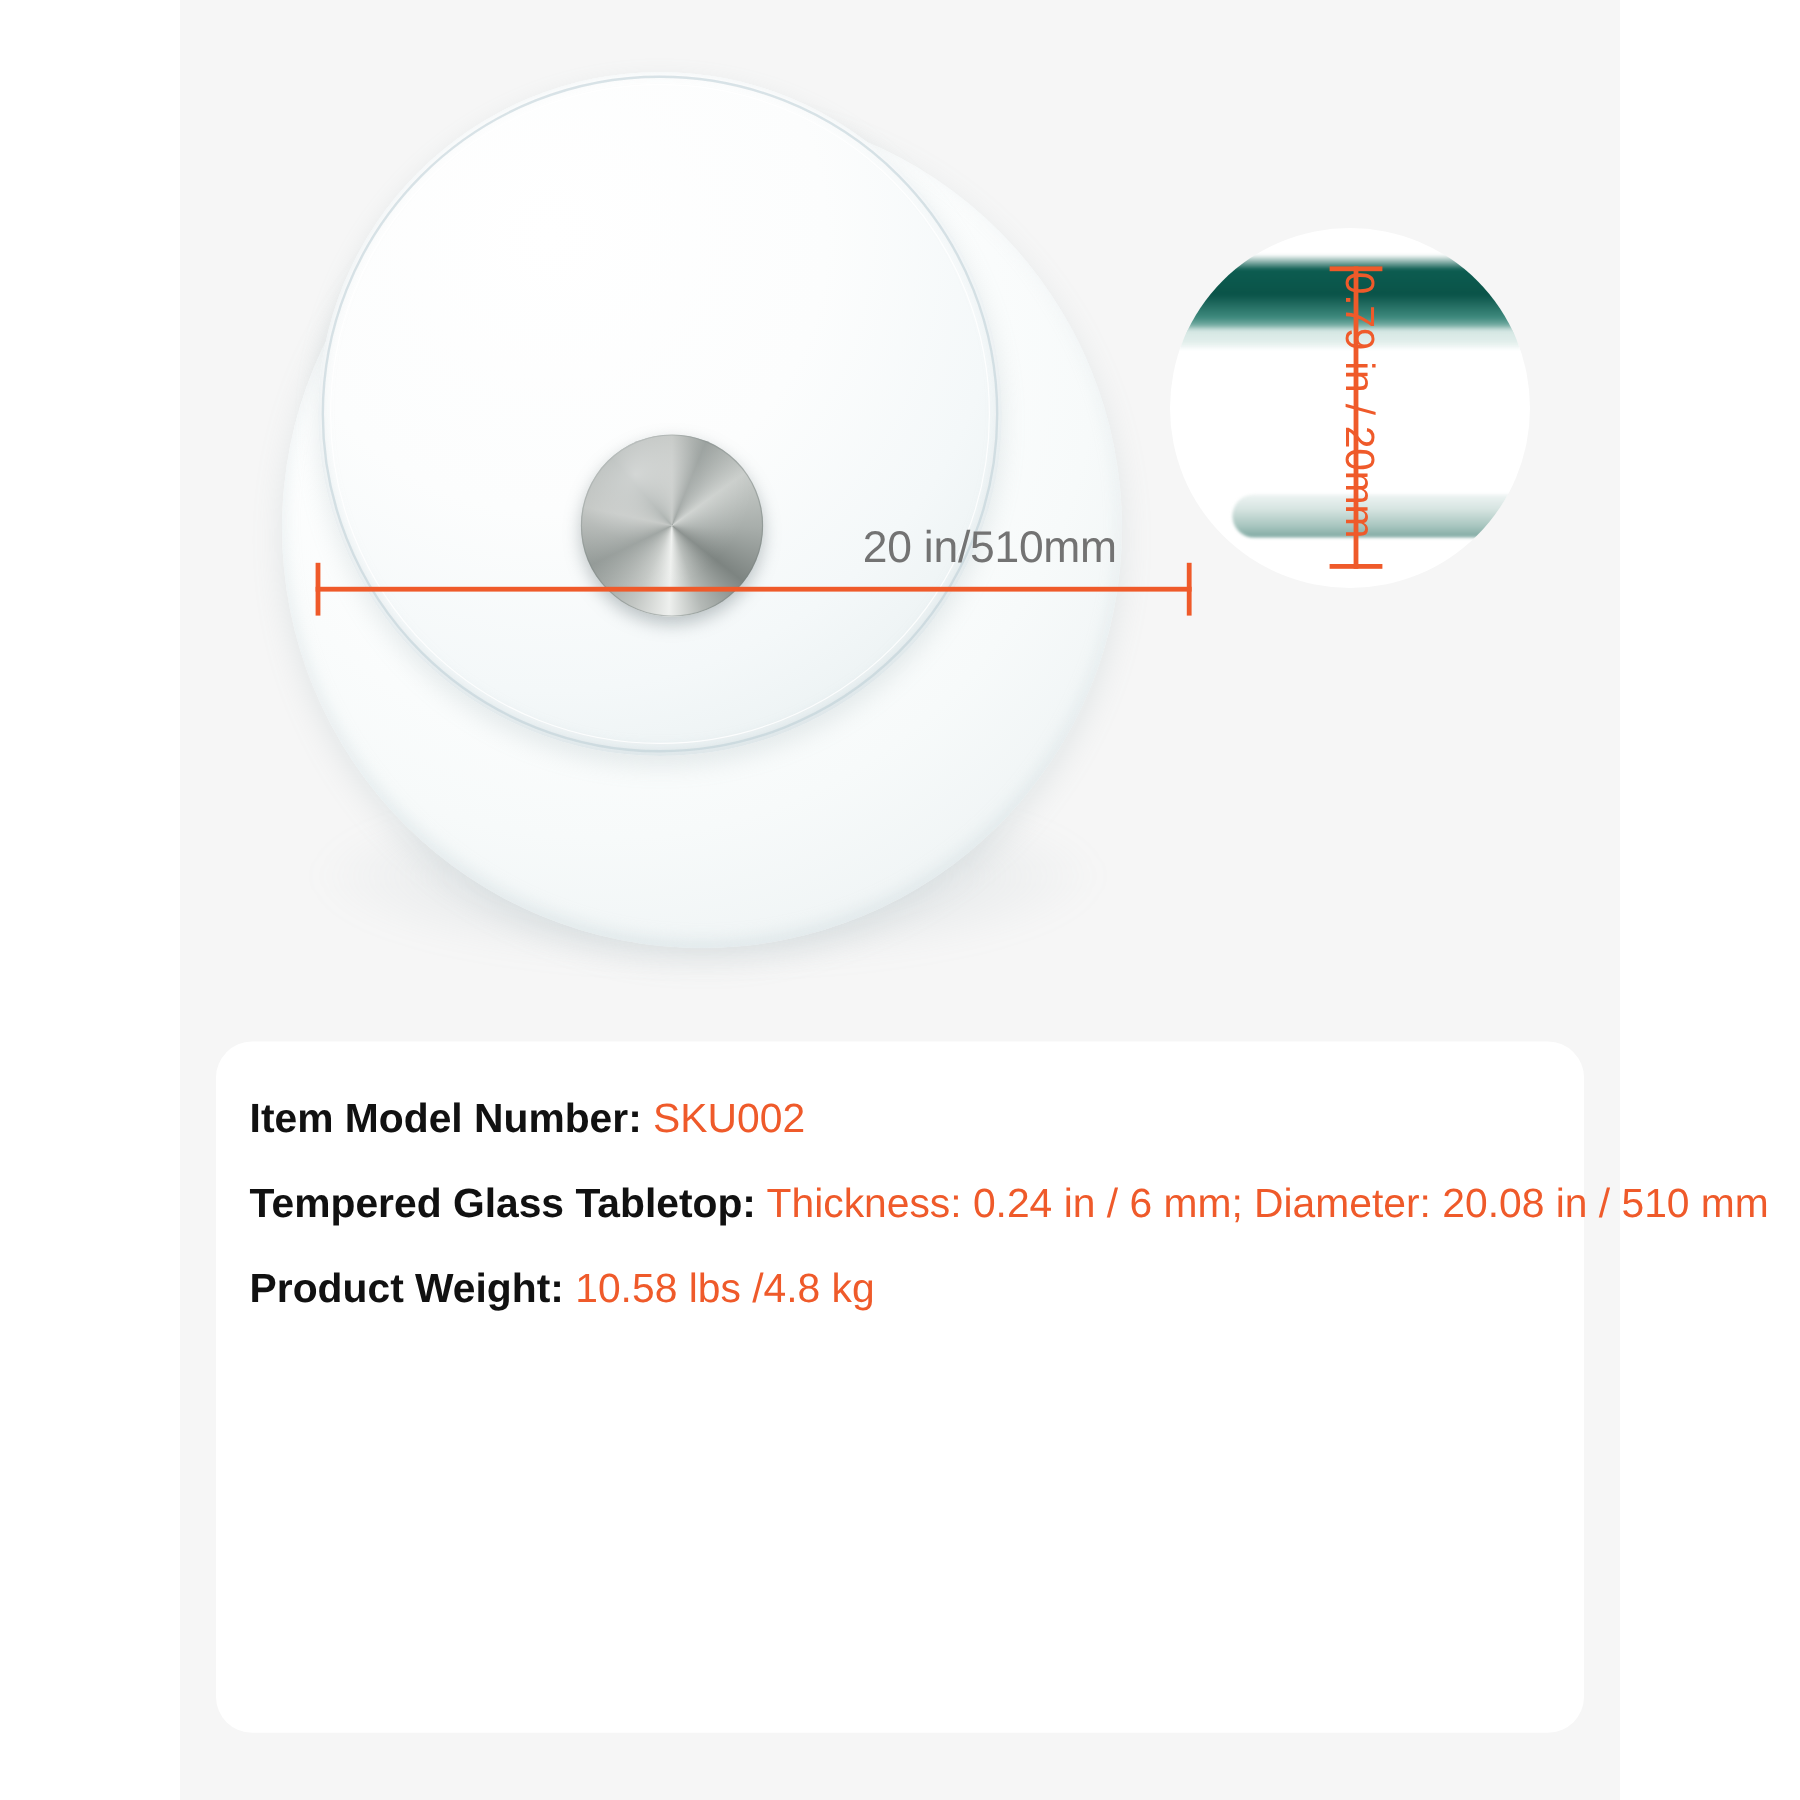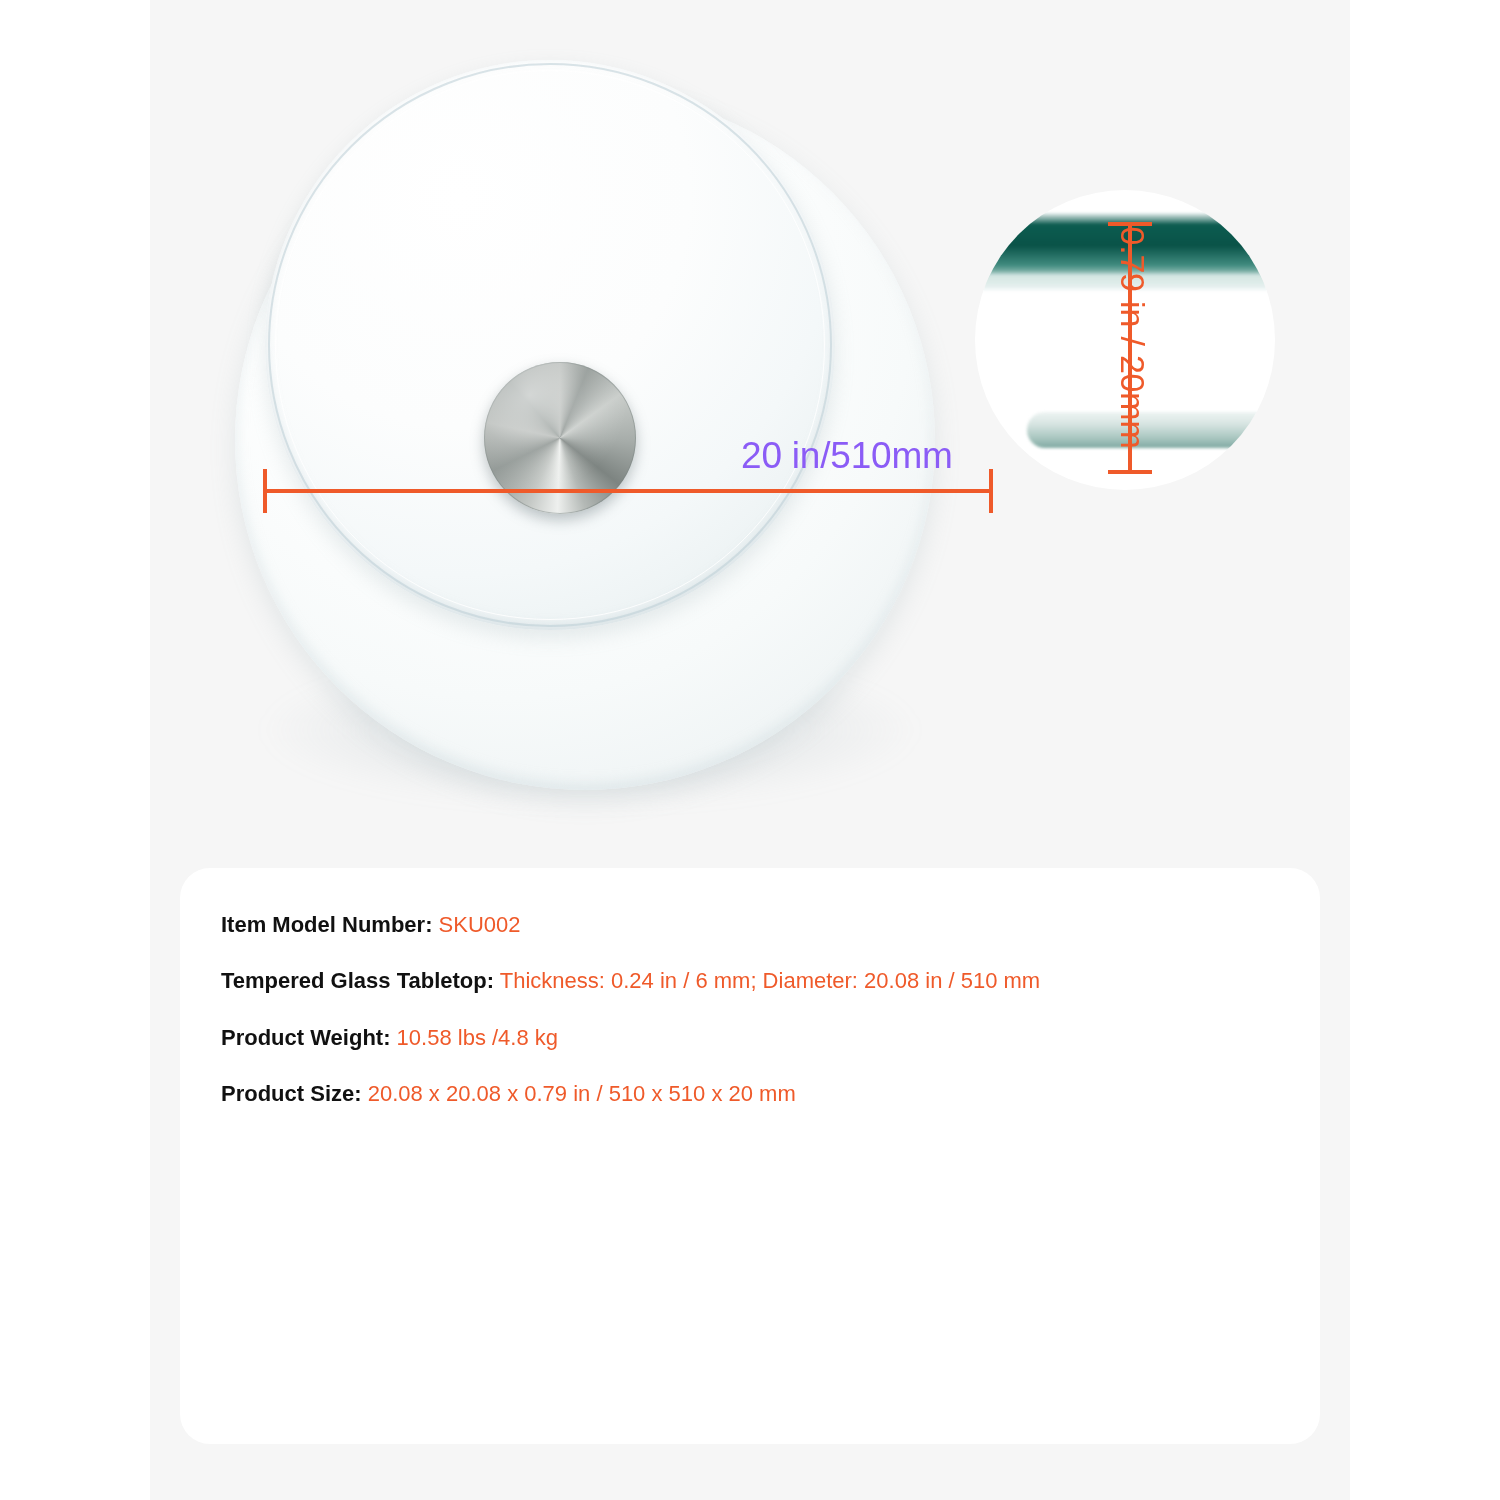--- a/index.html
+++ b/index.html
@@ -183,24 +183,24 @@
     position: absolute;
     top: 44px;
     width: 4px;
     height: 44px;
     background: #ef5a2a;
   }
   .dim-h-cap.left  { left: 0; }
   .dim-h-cap.right { left: 726px; }
   .dim-h-label {
     position: absolute;
-    left: 478px;
+    left: 456px;
     top: 10px;
     font-size: 37px;
-    color: #8b5cf6;
+    color: #737373;
     white-space: nowrap;
     letter-spacing: -0.2px;
   }
 
   
   #magnifier {
     position: absolute;
     left: 825px;
     top: 190px;
     width: 300px;
@@ -305,25 +305,24 @@
     border-radius: 30px;
     box-sizing: border-box;
     padding: 44px 28px 40px 28px;
   }
   .spec-list {
     display: flex;
     flex-direction: column;
     gap: 30px;
   }
   .spec-row {
-    font-size: 22px;
+    font-size: 34px;
     line-height: 1.2;
     white-space: nowrap;
     color: #111111;
-    margin-left: 13px;
   }
   .spec-label {
     color: #111111;
     font-weight: 700;
   }
   .spec-value {
     color: #ef5a2a;
     font-weight: 400;
   }
 </style>
@@ -383,21 +382,17 @@
       </div>
 
 
 
 
       <div class="spec-row">
         <span class="spec-label">Product Weight:</span>
         <span class="spec-value">10.58  lbs /4.8 kg</span>
       </div>
 
-      <div class="spec-row">
-        <span class="spec-label">Product Size:</span>
-        <span class="spec-value">20.08  x 20.08  x 0.79  in / 510 x 510 x 20 mm</span>
-      </div>
 
     </div>
   </div>
 
 </div>
 
 </body></html>

